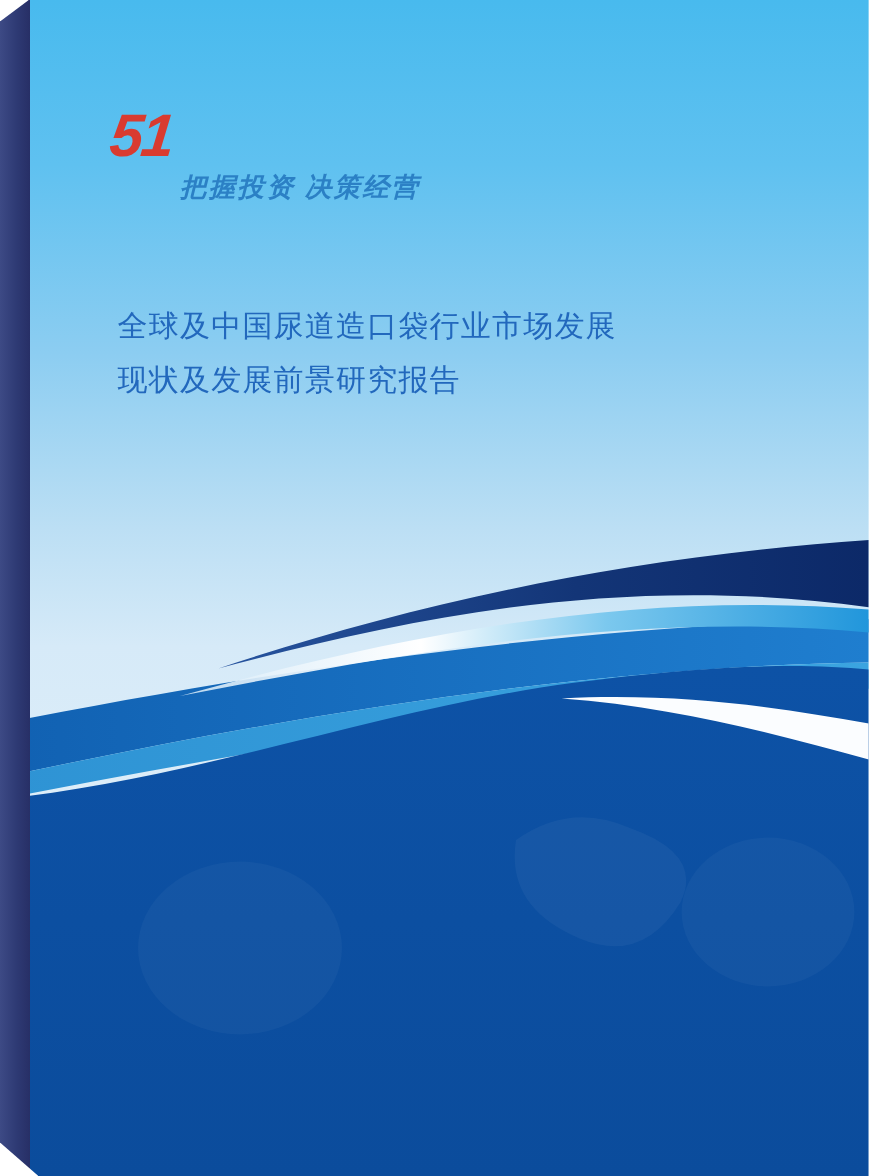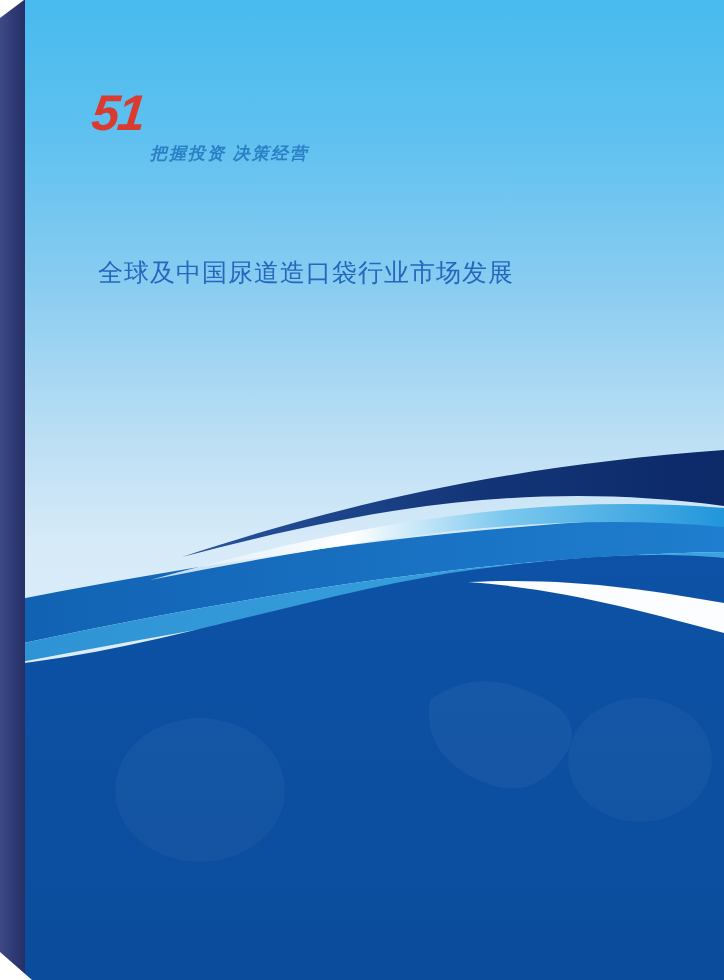--- a/index.html
+++ b/index.html
@@ -40,21 +40,21 @@
     font-size:50px;font-weight:bold;font-style:italic;
     color:#D93B30;letter-spacing:-2px;
     transform:skewX(-6deg);display:inline-block;
   }
   .logo-name{
     font-size:44px;font-weight:bold;
     color:#1C4B9D;letter-spacing:-1px;margin-left:2px;
   }
   .logo-tagline{
     margin-top:7px;margin-left:58px;
-    font-size:17px;font-weight:bold;font-style:italic;
+    font-size:22px;font-weight:bold;font-style:italic;
     color:#2B80C5;letter-spacing:2px;
   }
   
   .title{
     position:absolute;left:98px;top:250px;width:600px;z-index:4;
     color:#2268BD;font-size:25px;line-height:45px;
     letter-spacing:1px;font-weight:normal;
   }
   
   .waves{
@@ -118,15 +118,16 @@
 
   <div class="logo">
     <div class="logo-row">
       <span class="logo-prefix">51</span>
     </div>
     <div class="logo-tagline">把握投资 决策经营</div>
   </div>
 
   <div class="title">
     <div>全球及中国尿道造口袋行业市场发展</div>
+    <div>现状及发展前景研究报告</div>
   </div>
 
 </div>
 
 </body></html>

